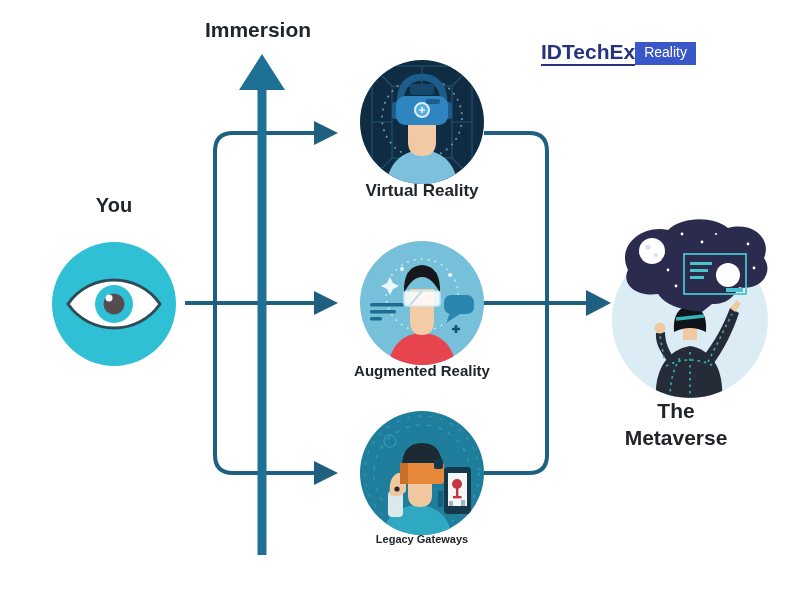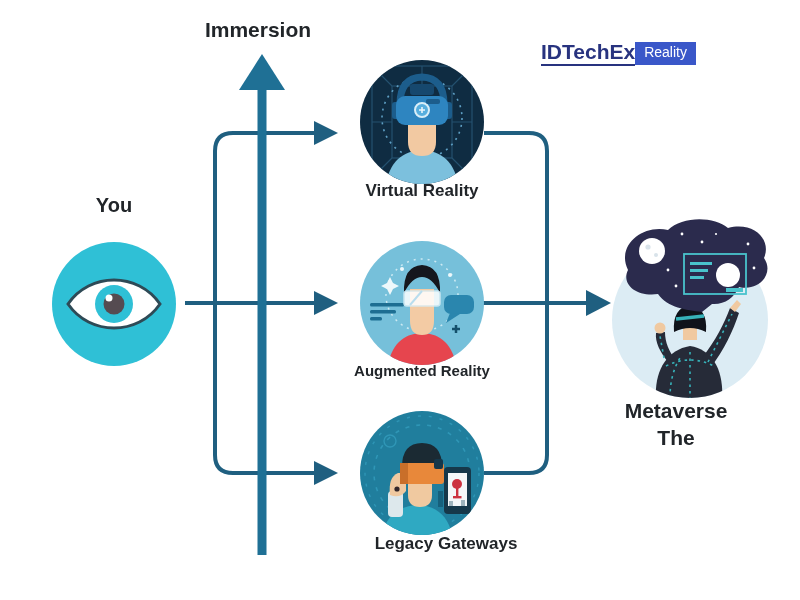--- a/index.html
+++ b/index.html
@@ -10,21 +10,21 @@
   }
   .abs{position:absolute;}
   .label{
     position:absolute;transform:translateX(-50%);
     font-weight:bold;color:var(--text,#212529);text-align:center;white-space:nowrap;
   }
   #immersion-label{left:258px;top:18px;font-size:21px;}
   #you-label{left:114px;top:194px;font-size:20px;}
   #vr-label{left:422px;top:181px;font-size:17px;}
   #ar-label{left:422px;top:362px;font-size:15px;}
-  #legacy-label{left:422px;top:532px;font-size:17px;line-height:1.4;margin-left:24px;}
+  #legacy-label{left:422px;top:532px;font-size:11px;line-height:1.4;}
   #legacy-label span{display:block;}
   #metaverse-label{left:676px;top:397px;font-size:21px;line-height:1.3;}
   #metaverse-label span{display:block;}
   #logo{
     position:absolute;left:541px;top:41px;display:flex;align-items:center;
   }
   #logo .brand{
     font-size:21px;font-weight:bold;color:var(--logo_navy,#28337f);
     border-bottom:2px solid var(--logo_navy,#28337f);padding-bottom:1px;line-height:1.05;
   }
@@ -225,15 +225,15 @@
     <g fill="#49c3cc">
       <rect x="92" y="50" width="22" height="3"></rect>
       <rect x="92" y="57" width="18" height="3"></rect>
       <rect x="92" y="64" width="14" height="3"></rect>
       <rect x="128" y="76" width="17" height="4"></rect>
     </g>
     <circle cx="130" cy="63" r="12" fill="#ffffff"></circle>
   </g>
 </svg>
 <div class="label" id="metaverse-label">
+  <span>The</span>
   <span>Metaverse</span>
-  <span>The</span>
 </div>
 
 </body></html>

